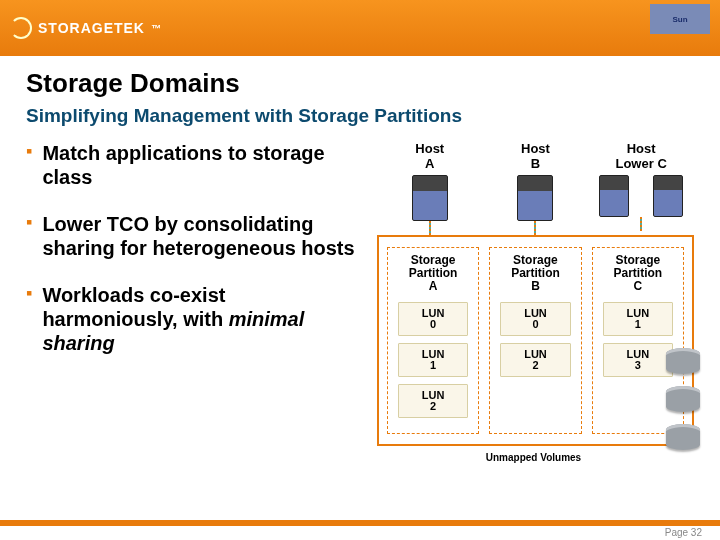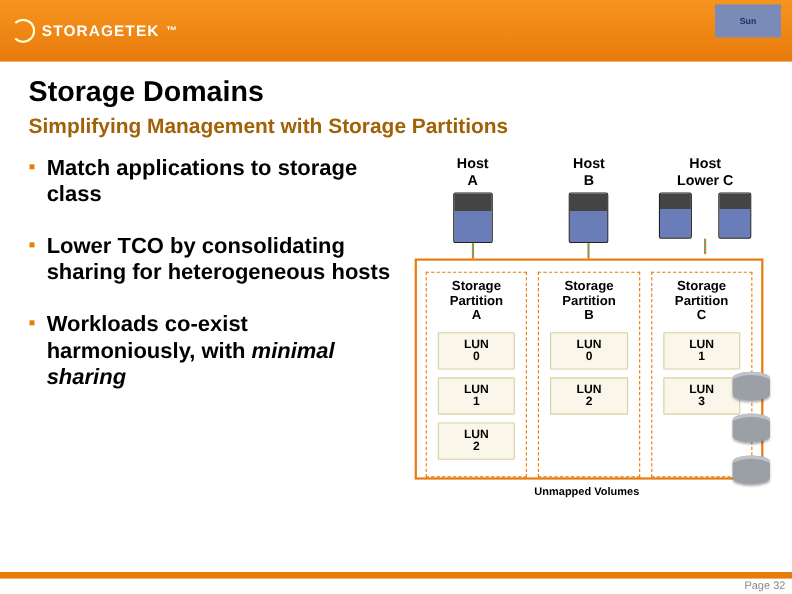--- a/index.html
+++ b/index.html
@@ -3,42 +3,42 @@
 <meta charset="utf-8">
 <style>
   * { margin: 0; padding: 0; box-sizing: border-box; }
   body { width: 720px; height: 540px; font-family: Arial, sans-serif; background: #fff; overflow: hidden; position: relative; }
   .topbar { height: 56px; background: linear-gradient(#f7941e, #e87b0c); display: flex; align-items: center; padding: 0 10px; }
   .logo { color: #fff; font-weight: bold; font-size: 14px; letter-spacing: 1px; display: flex; align-items: center; gap: 6px; }
   .swirl { width: 22px; height: 22px; border: 2.5px solid #ffc; border-left-color: transparent; border-radius: 50%; }
   .sun { position: absolute; right: 10px; top: 4px; width: 60px; height: 30px; background: #7a8bb7; border-radius: 0; display: flex; align-items: center; justify-content: center; color: #1b2d6b; font-size: 8px; font-weight: bold; }
   .main { padding: 12px 26px 0 26px; }
   h1 { font-size: 26px; font-weight: bold; color: #000; margin-bottom: 6px; }
-  h2 { font-size: 19px; font-weight: bold; color: #a16207; margin-bottom: 14px; }
+  h2 { font-size: 19px; font-weight: bold; color: #0c4a6e; margin-bottom: 14px; }
   .content { display: flex; gap: 18px; }
   .bullets { flex: 1.05; }
   .bullets li { list-style: none; font-size: 20px; font-weight: bold; line-height: 1.22; margin-bottom: 22px; display: flex; }
   .bullets li::before { content: "▪"; color: #e87b0c; margin-right: 10px; font-size: 18px; }
   .bullets em { font-style: italic; }
   .diagram { flex: 1; position: relative; }
   .hosts { display: flex; justify-content: space-around; text-align: center; font-size: 13px; font-weight: bold; }
   .hostcol { width: 33%; }
   .server { margin: 4px auto 0; width: 36px; height: 46px; background: linear-gradient(#444 0 35%, #6a7db8 35% 100%); border: 1px solid #222; border-radius: 2px; position: relative; }
   .srvpair { display: flex; gap: 2px; justify-content: center; }
   .srvpair .server { width: 30px; height: 42px; }
   .cable { width: 2px; height: 14px; margin: 0 auto; background: repeating-linear-gradient(#e87b0c, #e87b0c 2px, #5a9 2px, #5a9 4px); }
-  .array { border: 2px solid #e87b0c; padding: 10px 8px 0; display: flex; gap: 10px; justify-content: space-around; position: relative; }
+  .array { border: 2px solid #e87b0c; padding: 10px 8px 10px; display: flex; gap: 10px; justify-content: space-around; position: relative; }
   .partition { border: 1.5px dashed #e87b0c; padding: 6px 4px 8px; width: 33%; text-align: center; }
   .plabel { font-size: 12px; font-weight: bold; line-height: 1.1; margin-bottom: 8px; }
   .lun { background: #faf6e9; border: 1px solid #d8cfa3; border-radius: 1px; font-size: 11px; font-weight: bold; padding: 5px 0; margin: 7px 6px; line-height: 1.0; }
   .vols { position: absolute; right: -8px; bottom: -6px; display: flex; flex-direction: column; gap: 12px; }
   .cyl { width: 34px; height: 26px; background: #9aa0a6; border-radius: 50% / 22%; position: relative; box-shadow: inset 0 6px 0 -3px #c0c4c9, 0 2px 2px rgba(0,0,0,.3); }
   .unmapped { text-align: center; font-size: 10px; font-weight: bold; margin-top: 6px; padding-right: 4px; }
   .stripe { position: absolute; left: 0; right: 0; bottom: 14px; height: 6px; background: #e87b0c; }
-  .pagenum { position: absolute; right: 6px; bottom: 2px; font-size: 10px; color: #888; padding-left: 13px; }
+  .pagenum { position: absolute; right: 18px; bottom: 2px; font-size: 10px; color: #888; padding-left: 13px; }
 </style>
 </head>
 <body>
 
 <div class="topbar">
   <div class="logo">
     <span class="swirl"></span>
     <span>STORAGETEK</span>
     <span style="font-size:10px">™</span>
   </div>

